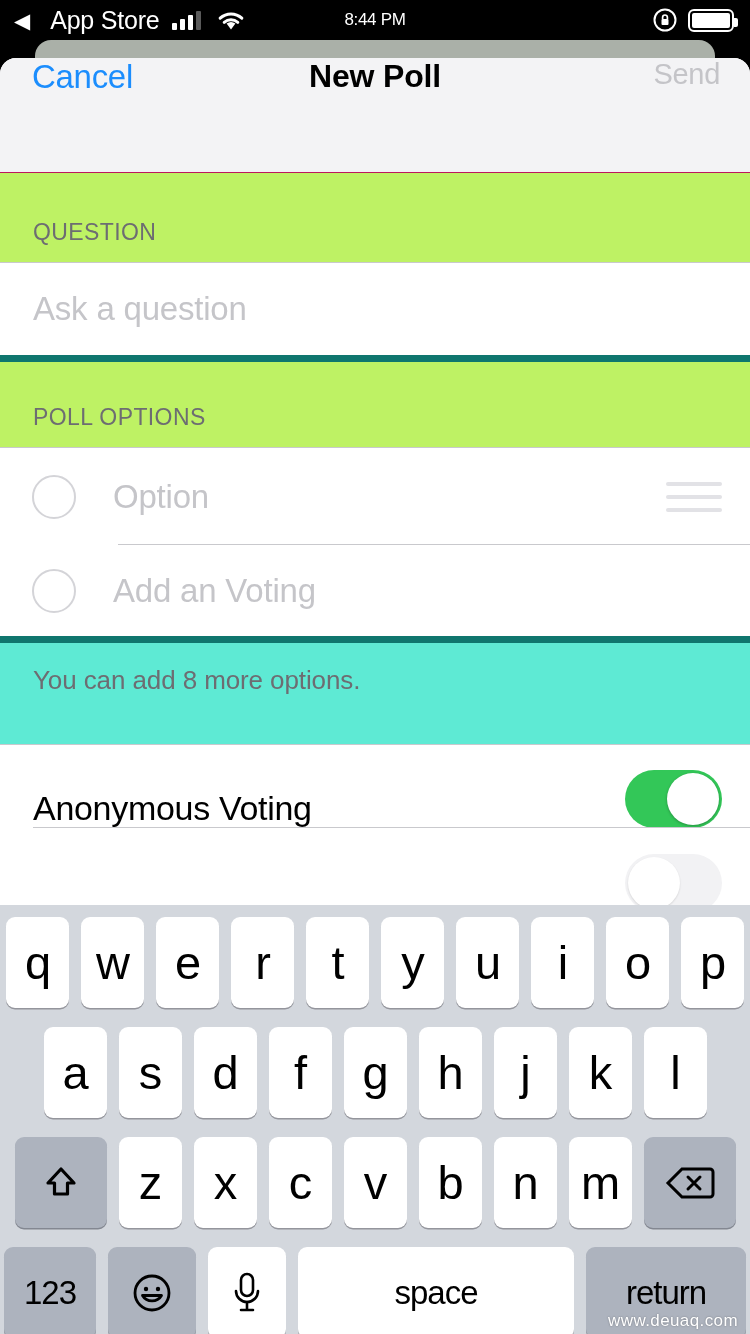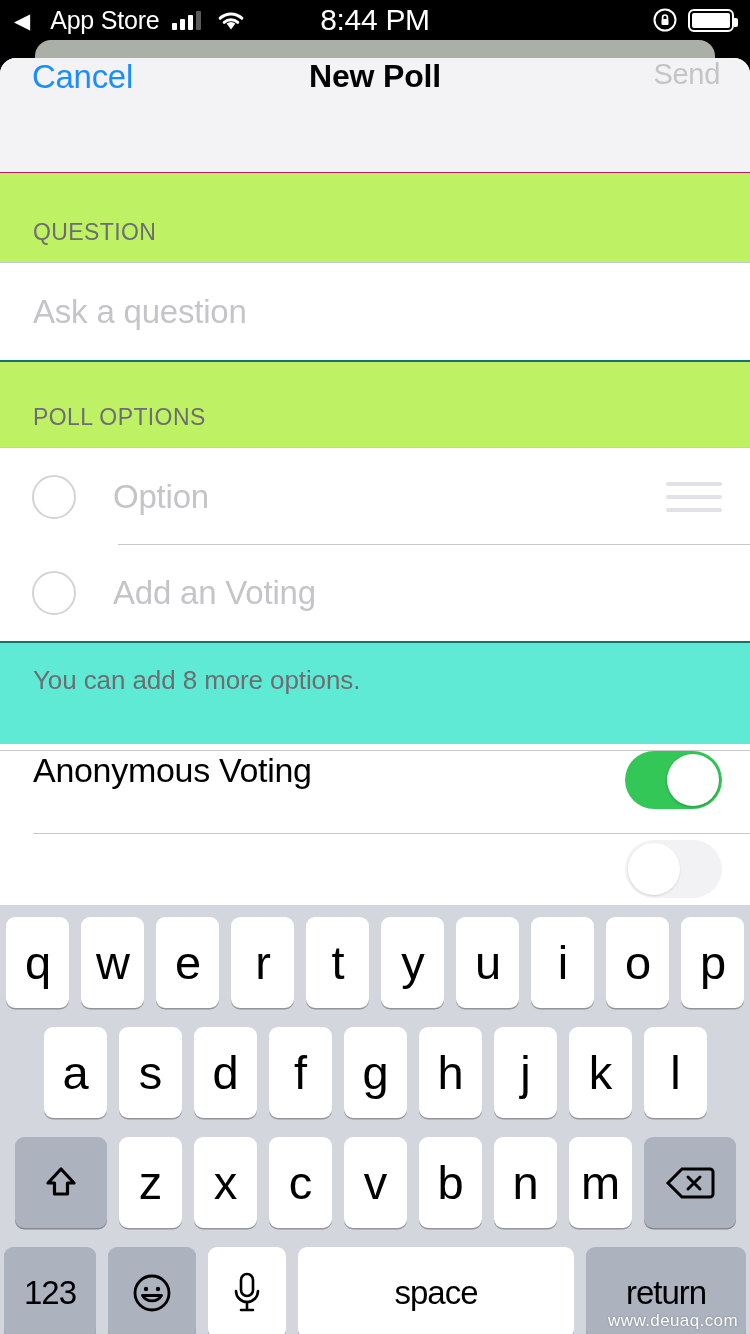--- a/index.html
+++ b/index.html
@@ -20,21 +20,21 @@
   .sb-left{ display:flex; align-items:center; gap:7px; padding-left:14px; }
   .sb-back{ font-size:21px; line-height:1; }
   .sb-appname{ font-size:25px; letter-spacing:-0.2px;margin-left:13px; }
   .sb-bars{ display:flex; align-items:flex-end; gap:3px; height:20px; margin-left:5px;}
   .sb-bars i{ width:5px; background:#fff; display:block; border-radius:1px;}
   .sb-bars i:nth-child(1){height:7px;}
   .sb-bars i:nth-child(2){height:11px;}
   .sb-bars i:nth-child(3){height:15px;}
   .sb-bars i:nth-child(4){height:19px; background:#5a5a5a;}
   .sb-center{ position:absolute; left:0; width:750px; text-align:center;
-              font-size:30px; font-weight:500; letter-spacing:-0.3px;}
+              font-size:17px; font-weight:500; letter-spacing:-0.3px;}
   .sb-right{ margin-left:auto; display:flex; align-items:center; gap:10px; padding-right:16px;}
   .battery{ width:46px; height:23px; border:2.5px solid #fff; border-radius:6px; position:relative;
             padding:2px; }
   .battery:after{ content:""; position:absolute; right:-6px; top:7px; width:4px; height:9px;
                   background:#fff; border-radius:0 2px 2px 0;}
   .battery b{ display:block; width:100%; height:100%; background:#fff; border-radius:2px;}
 
   
   .behind-card{
     position:absolute; top:40px; left:35px; width:680px; height:40px;
@@ -64,21 +64,21 @@
   }
 
   
   .sect-header{
     background:#bef264; padding-top:46px; padding-bottom:16px; padding-left:33px;
     color:#6d6d72; font-size:23px; letter-spacing:0.4px;
   }
   .sect-header.tight{ padding-top:42px; }
 
   .hairline-top{ border-top:1px solid #c9c9cd; }
-  .hairline-bot{ border-bottom:2px solid #0f766e; }
+  .hairline-bot{ border-bottom:7px solid #0f766e; }
 
   
   .row{
     background:#fff; display:flex; align-items:center; min-height:86px;
     padding-left:33px; padding-right:30px; position:relative;
   }
   .placeholder{ color:#c5c5c9; font-size:33px; letter-spacing:-0.2px; }
 
   
   .opt-row{
@@ -97,22 +97,22 @@
   }
 
   
   .footer-note{
     background:#5eead4; color:#6d6d72; font-size:26px; letter-spacing:-0.1px;
     padding:22px 16px 48px 33px;
   }
 
   
   .sw-row{
-    background:#fff; display:flex; align-items:flex-start; height:83px;
-    padding-left:33px; padding-right:28px; position:relative;margin-top:6px;
+    background:#fff; display:flex; align-items:flex-end; height:83px;
+    padding-left:33px; padding-right:28px; position:relative;
   }
   .sw-label{ font-size:34px; color:#000; letter-spacing:-0.3px; }
   .sw-label.dim{ color:#97979c; }
   .switch{
     margin-left:auto; width:97px; height:58px; border-radius:29px; position:relative;
     background:#e9e9ec; flex:0 0 auto;
   }
   .switch.on{ background:#33c758; }
   .switch .knob{
     position:absolute; top:3px; left:3px; width:52px; height:52px; border-radius:50%;

